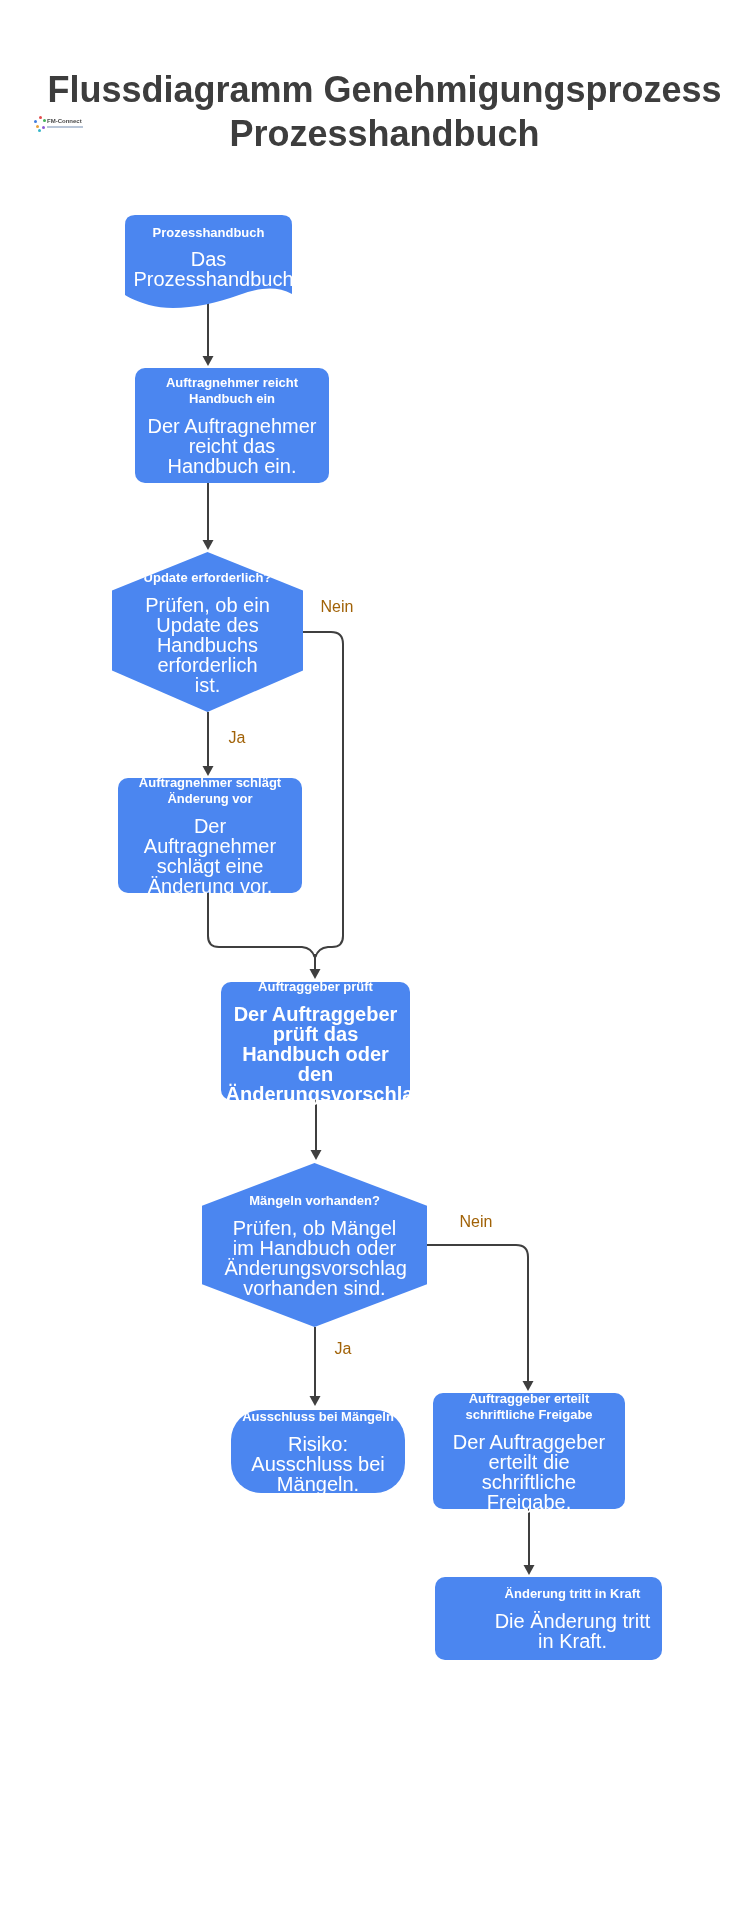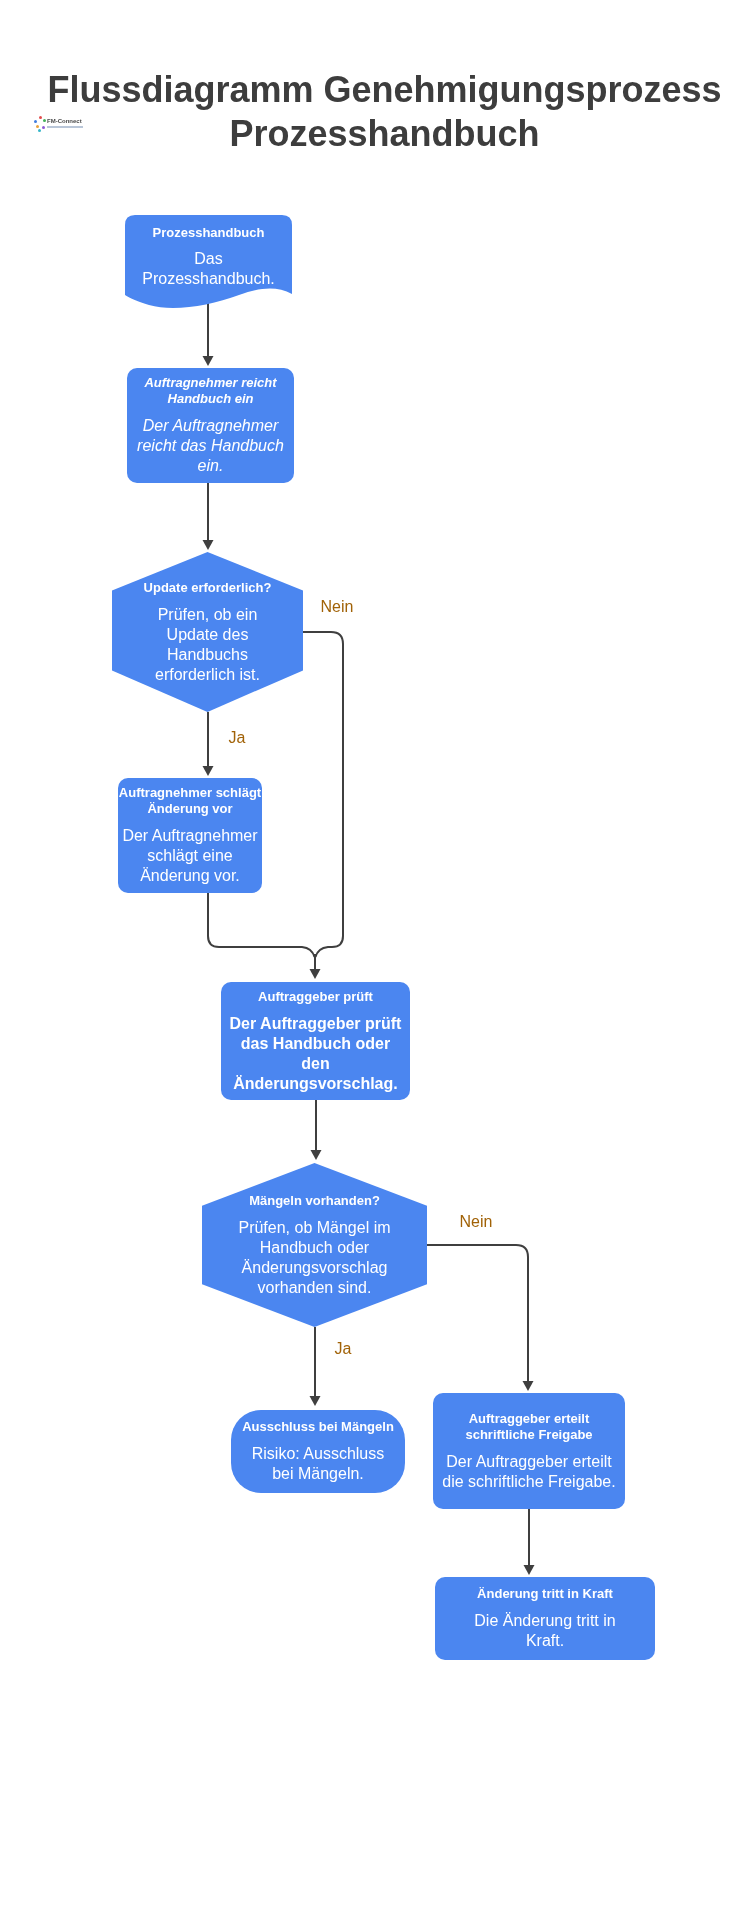--- a/index.html
+++ b/index.html
@@ -18,54 +18,54 @@
   .logo-sub{position:absolute;left:13px;top:16px;width:36px;height:2px;background:#b9c6d8;}
 
   .edges{position:absolute;left:0;top:0;pointer-events:none;}
 
   .node{
     position:absolute;background:#4b86f0;color:#ffffff;border-radius:10px;
     display:flex;flex-direction:column;align-items:center;justify-content:center;
     gap:9px;text-align:center;
   }
   .ntitle{font-weight:700;font-size:13px;line-height:16px;}
-  .nbody{font-size:16px;line-height:20px;}
+  .nbody{font-size:20px;line-height:20px;}
 
   .n-doc{left:125px;top:215px;width:167px;height:96px;background:none;border-radius:0;}
   .n-doc .doc-shape{position:absolute;left:0;top:0;}
   .n-doc .inner{position:relative;z-index:1;display:flex;flex-direction:column;gap:8px;align-items:center;padding-bottom:12px;}
   .n-doc .nbody{max-width:150px;}
 
-  .n-einreichen{left:127px;top:368px;width:167px;height:115px;font-style:italic;}
+  .n-einreichen{left:135px;top:368px;width:194px;height:115px;}
   .n-einreichen .ntitle{max-width:172px;}
   .n-einreichen .nbody{max-width:170px;}
 
   .n-update{left:112px;top:552px;width:191px;height:160px;border-radius:0;
     clip-path:polygon(50% 0%,100% 24%,100% 74%,50% 100%,0% 74%,0% 24%);}
   .n-update .nbody{max-width:125px;}
 
-  .n-vorschlag{left:118px;top:778px;width:144px;height:115px;}
+  .n-vorschlag{left:118px;top:778px;width:184px;height:115px;}
   .n-vorschlag .ntitle{max-width:162px;}
   .n-vorschlag .nbody{max-width:160px;}
 
   .n-pruefung{left:221px;top:982px;width:189px;height:118px;}
   .n-pruefung .nbody{max-width:180px;font-weight:bold;}
 
   .n-maengel{left:202px;top:1163px;width:225px;height:164px;border-radius:0;
     clip-path:polygon(50% 0%,100% 26%,100% 74%,50% 100%,0% 74%,0% 26%);}
   .n-maengel .nbody{max-width:180px;}
 
   .n-ausschluss{left:231px;top:1410px;width:174px;height:83px;border-radius:30px;}
   .n-ausschluss .nbody{max-width:155px;}
 
   .n-freigabe{left:433px;top:1393px;width:192px;height:116px;}
   .n-freigabe .ntitle{max-width:165px;}
   .n-freigabe .nbody{max-width:175px;}
 
-  .n-inkraft{left:435px;top:1577px;width:220px;height:83px;}
+  .n-inkraft{left:435px;top:1577px;width:179px;height:83px;padding-left:48px;}
   .n-inkraft .nbody{max-width:175px;}
 
   .elabel{position:absolute;font-size:16px;line-height:18px;color:#a16207;text-align:center;}
   .el-ja1{left:219px;top:729px;width:36px;}
   .el-nein1{left:316px;top:598px;width:42px;}
   .el-ja2{left:325px;top:1340px;width:36px;}
   .el-nein2{left:455px;top:1213px;width:42px;}
 </style>
 </head>
 <body>

